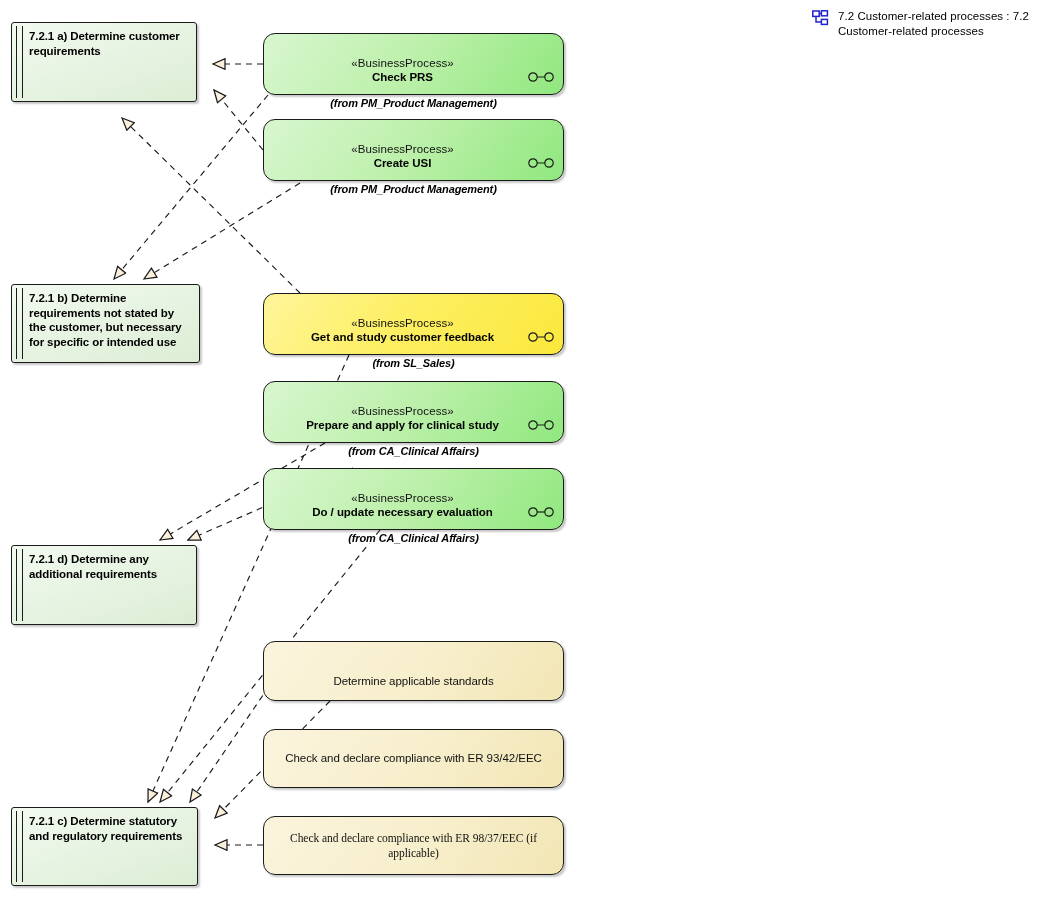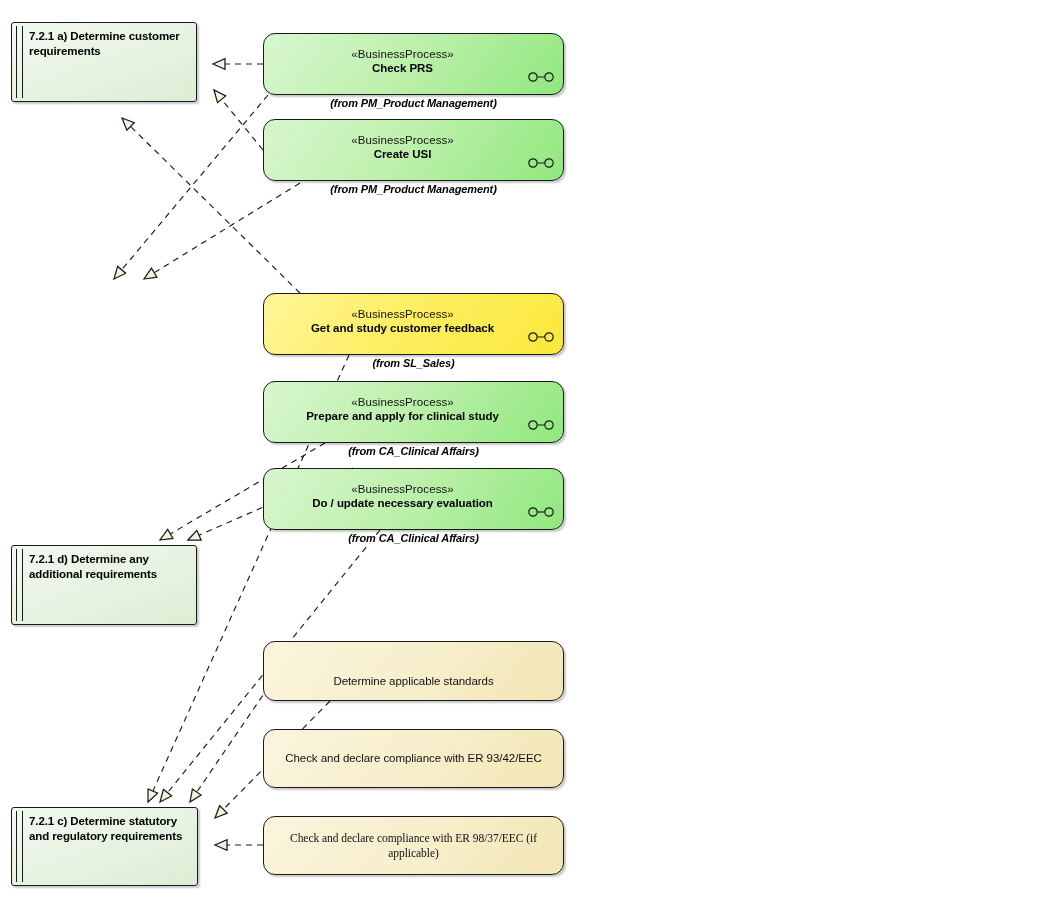--- a/index.html
+++ b/index.html
@@ -107,21 +107,21 @@
     left: 0; right: 0;
     top: 0; bottom: 0;
     display: flex;
     flex-direction: column;
     align-items: center;
     justify-content: center;
     padding: 0 34px 0 12px;
     box-sizing: border-box;
   }
   .proc-box.has-stereo .proc-inner {
-    justify-content: flex-start;
+    justify-content: center;
     padding-top: 13px;
   }
   .stereo {
     font-size: 11.5px;
     line-height: 14px;
     color: #111111;
     text-align: center;
     letter-spacing: 0.1px;
   }
   .proc-name {
@@ -193,26 +193,41 @@
       <path d="M 380 530 L 160 802" marker-end="url(#hollowtri)"></path>
 
       <path d="M 300 641 L 190 802" marker-end="url(#hollowtri)"></path>
 
       <path d="M 330 701 L 215 818" marker-end="url(#hollowtri)"></path>
 
       <path d="M 263 845 L 215 845" marker-end="url(#hollowtri)"></path>
     </g>
   </svg>
 
+  <div class="diagram-title">
+    <span class="tl-icon">
+      <svg width="17" height="17" viewBox="0 0 17 17">
+        <rect x="0.8" y="1" width="6.4" height="5.4" fill="#ffffff" stroke="#2222cc" stroke-width="1.5"></rect>
+        <rect x="9.4" y="0.8" width="6" height="5" fill="#ffffff" stroke="#2222cc" stroke-width="1.5"></rect>
+        <rect x="9.4" y="9.4" width="6" height="5" fill="#ffffff" stroke="#2222cc" stroke-width="1.5"></rect>
+        <path d="M 4 6.4 L 4 12 L 9.4 12 M 7.2 3.5 L 9.4 3.5" stroke="#2222cc" stroke-width="1.5" fill="none"></path>
+      </svg>
+    </span>
+    <span class="tl-text">7.2 Customer-related processes : 7.2 Customer-related processes</span>
+  </div>
 
   <div class="req-box" style="left:11px; top:22px; width:186px; height:80px;">
     <span class="spine"></span>
     <span class="req-text">7.2.1 a) Determine customer requirements</span>
   </div>
 
+  <div class="req-box" style="left:11px; top:284px; width:189px; height:79px;">
+    <span class="spine"></span>
+    <span class="req-text">7.2.1 b) Determine requirements not stated by the customer, but necessary for specific or intended use</span>
+  </div>
 
   <div class="req-box" style="left:11px; top:545px; width:186px; height:80px;">
     <span class="spine"></span>
     <span class="req-text">7.2.1 d) Determine any additional requirements</span>
   </div>
 
   <div class="req-box" style="left:11px; top:807px; width:187px; height:79px;">
     <span class="spine"></span>
     <span class="req-text">7.2.1 c) Determine statutory and regulatory requirements</span>
   </div>

